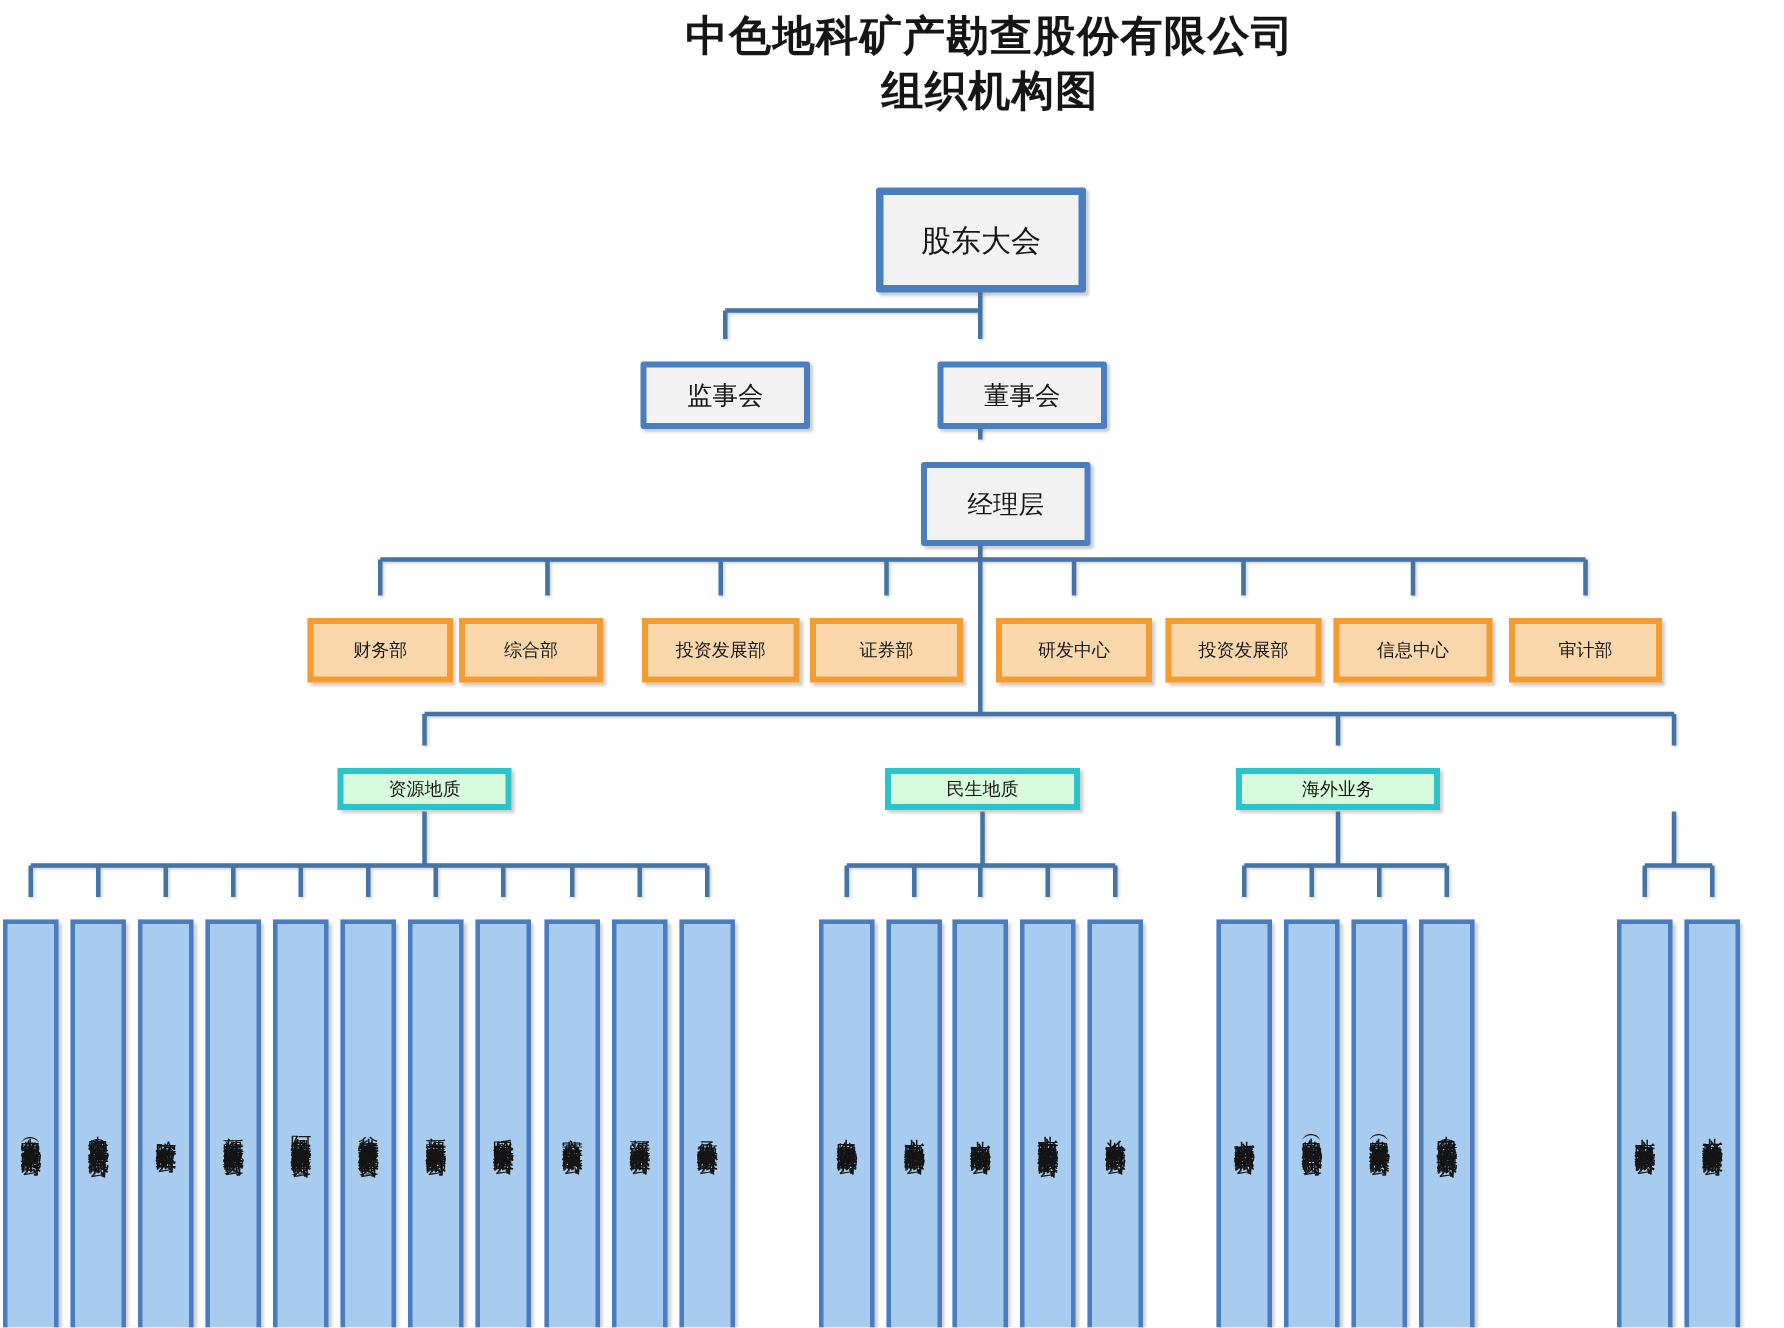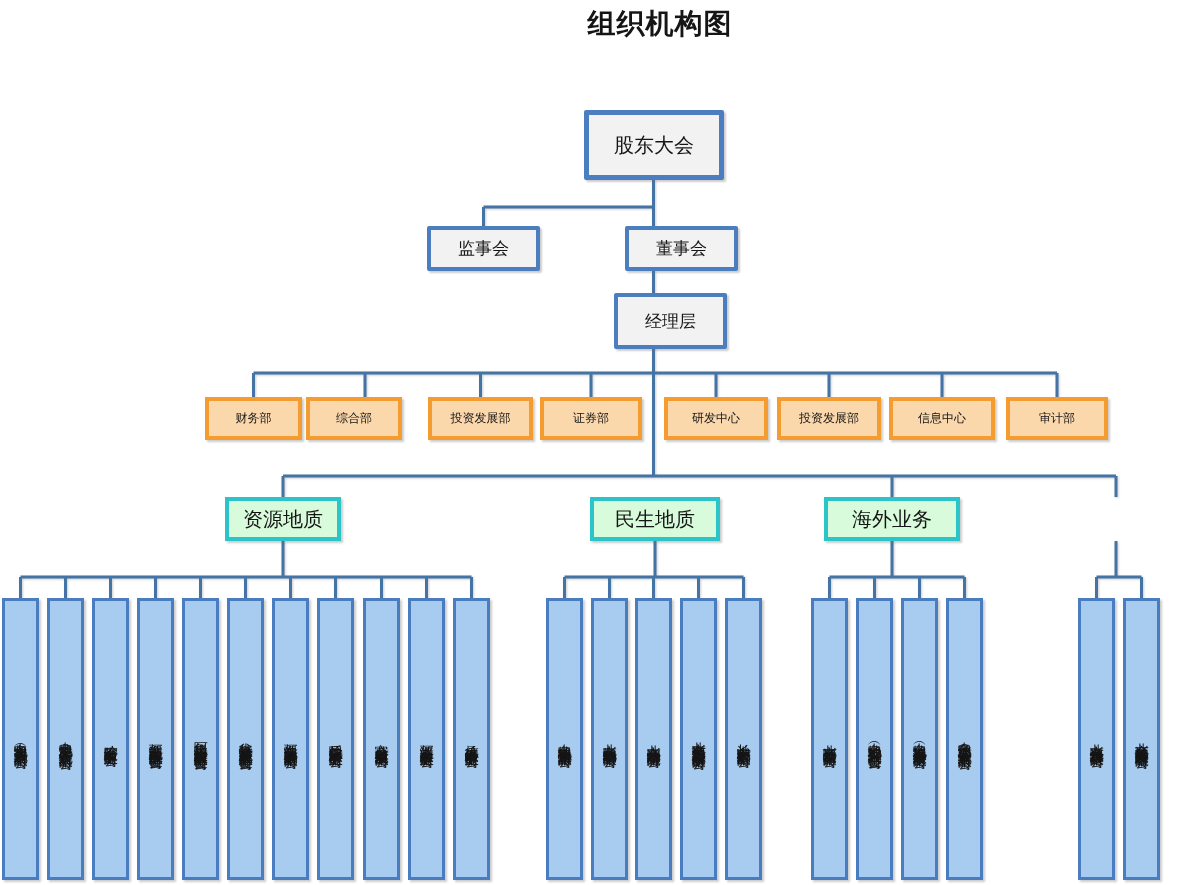--- a/index.html
+++ b/index.html
@@ -6,45 +6,46 @@
   .canvas{
     position:relative;width:1189px;height:885px;background:#ffffff;
     font-family:"Liberation Sans","DejaVu Sans",sans-serif;color:#151515;overflow:hidden;
   }
   .wires{position:absolute;left:0;top:0;filter:drop-shadow(1.5px 1.5px 1px rgba(90,90,90,.30));}
   .wires path{stroke:#4473A6;stroke-width:3;fill:none;}
   .title{position:absolute;left:380px;top:5px;width:560px;text-align:center;
          font-weight:bold;font-size:28px;line-height:37px;letter-spacing:1px;}
   .box{position:absolute;display:flex;align-items:center;justify-content:center;
        box-sizing:border-box;text-align:center;
-       box-shadow:2px 2px 2px rgba(110,110,110,.35);}
+       box-shadow:2px 2px 2px rgba(110,110,110,.35);margin-top:15px;}
   .gov{background:#F2F2F2;border:4px solid #4A7EBE;border-radius:2px;font-size:17px;}
   .gov.big{border-width:5px;font-size:20px;}
   .dept{top:397px;height:43px;background:#FBD7AC;border:4px solid #F59C31;font-size:12px;}
-  .grp{top:497px;height:44px;background:#D8FBDB;border:4px solid #2BC5C9;font-size:20px;}
+  .grp{top:497px;height:28px;background:#D8FBDB;border:4px solid #2BC5C9;font-size:12px;}
   .co{top:598px;height:282px;width:37px;background:#A8CBF0;border:3px solid #4A7CC0;
       font-size:14px;line-height:1.1;letter-spacing:1px;
       writing-mode:vertical-rl;text-orientation:mixed;}
 </style>
 </head>
 <body>
 
 <div class="canvas">
 
   <svg class="wires" width="1189" height="885" viewBox="0 0 1189 885">
     <path d="M653.5 180 V226 M483.5 207 H653.5 M483.5 207 V226 M653.5 271 V293 M653.5 338 V476"></path>
     <path d="M253.5 373 H1057 M253.5 373 V397 M365 373 V397 M480.5 373 V397 M591 373 V397 M716 373 V397 M829 373 V397 M942 373 V397 M1057 373 V397"></path>
     <path d="M283 476 H1116 M283 476 V497 M892 476 V497 M1116 476 V497"></path>
     <path d="M283 541 V577 M20.5 577 H471.5 M20.5 577 V598 M65.5 577 V598 M110.5 577 V598 M155.5 577 V598 M200.5 577 V598 M245.5 577 V598 M290.5 577 V598 M335.5 577 V598 M381.5 577 V598 M426.5 577 V598 M471.5 577 V598"></path>
     <path d="M655 541 V577 M564.5 577 H743.5 M564.5 577 V598 M609.5 577 V598 M653.5 577 V598 M698.5 577 V598 M743.5 577 V598"></path>
     <path d="M892 541 V577 M829.5 577 H964.5 M829.5 577 V598 M874.5 577 V598 M919.5 577 V598 M964.5 577 V598"></path>
     <path d="M1116 541 V577 M1096.5 577 H1141.5 M1096.5 577 V598 M1141.5 577 V598"></path>
   </svg>
 
   <div class="title">
+    <div>中色地科矿产勘查股份有限公司</div>
     <div>组织机构图</div>
   </div>
 
   <div class="box gov big" style="left:584px;top:110px;width:140px;height:70px">股东大会</div>
   <div class="box gov" style="left:427px;top:226px;width:113px;height:45px">监事会</div>
   <div class="box gov" style="left:625px;top:226px;width:113px;height:45px">董事会</div>
   <div class="box gov" style="left:614px;top:293px;width:113px;height:56px">经理层</div>
 
   <div class="box dept" style="left:205px;width:97px">财务部</div>
   <div class="box dept" style="left:306px;width:96px">综合部</div>

